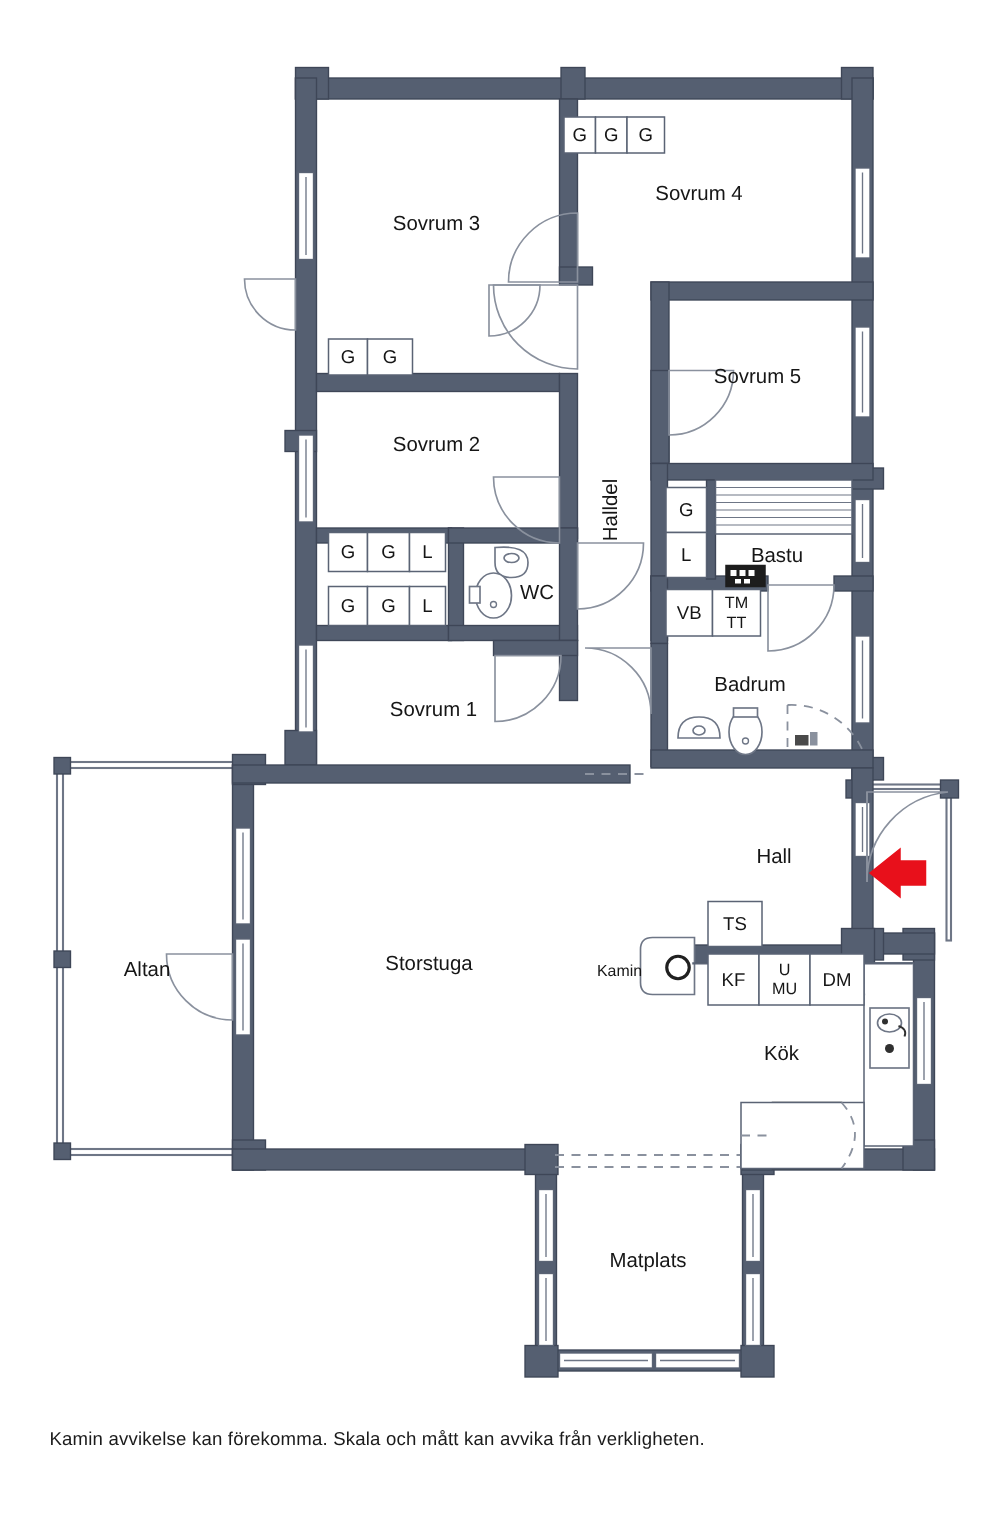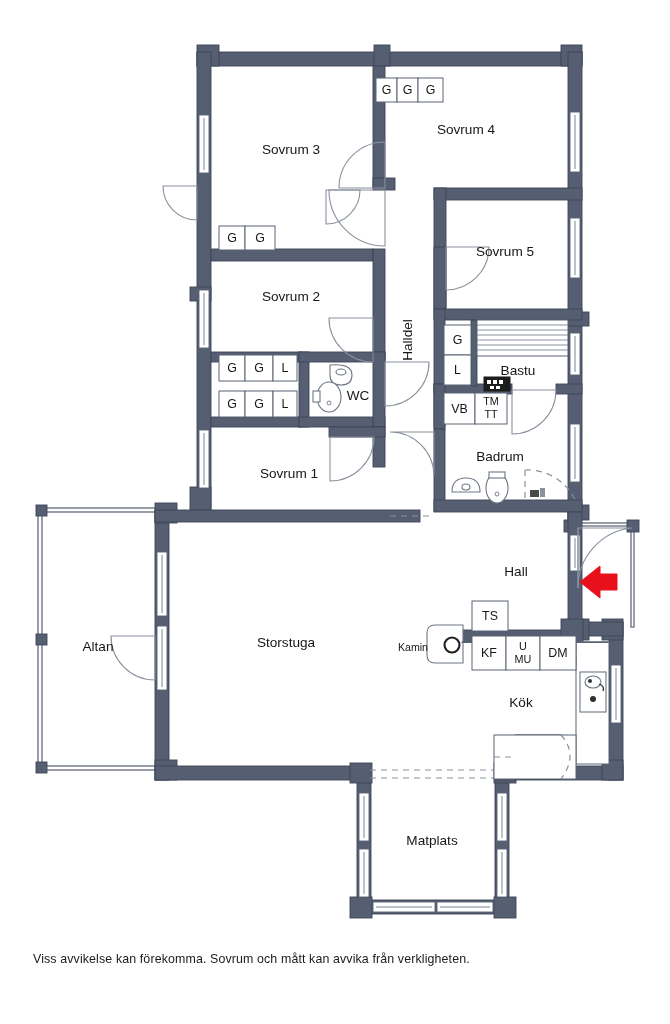--- a/index.html
+++ b/index.html
@@ -468,15 +468,15 @@
         <text class="rm" x="516" y="572">Hall</text>
         <text class="rm" x="521" y="703">Kök</text>
         <text class="rm" x="286" y="643">Storstuga</text>
         <text class="rm" x="98" y="647">Altan</text>
         <text class="rm" x="432" y="841">Matplats</text>
         <text class="rm-sm" x="413" y="648">Kamin</text>
       </g>
 
 </svg>
 
-<div class="footer-note">Viss avvikelse kan förekomma. Sovrum och mått kan avvika från verkligheten.</div>
+<div class="footer-note">Kamin avvikelse kan förekomma. Skala och mått kan avvika från verkligheten.</div>
 
 </div>
 
 </body></html>

